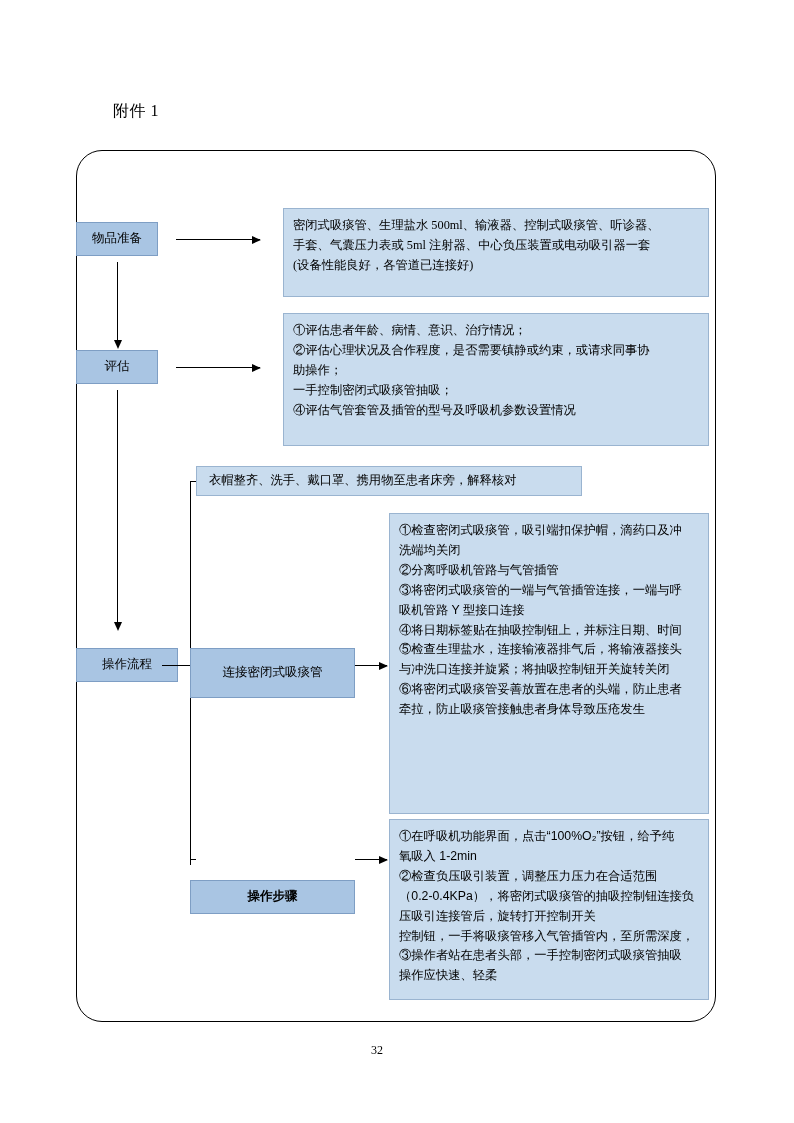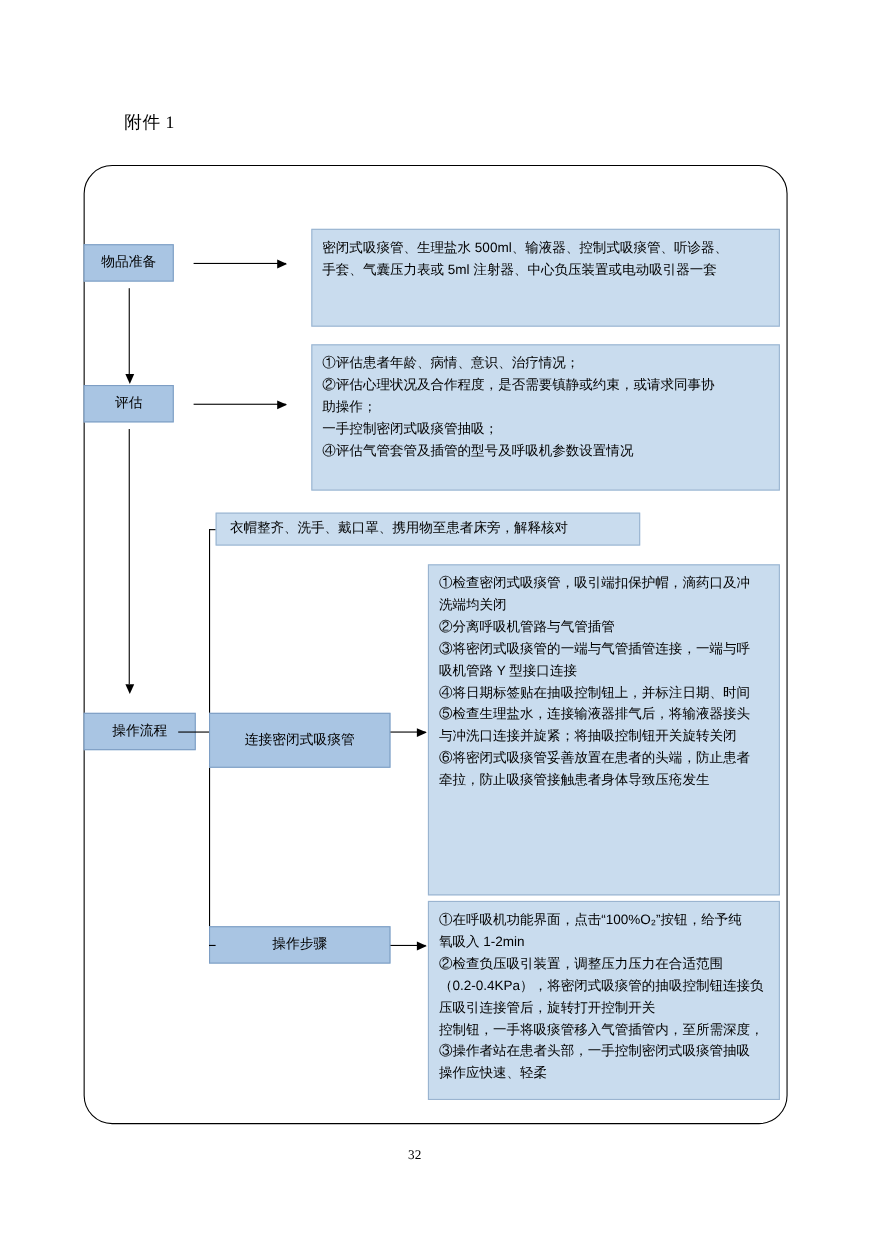--- a/index.html
+++ b/index.html
@@ -136,23 +136,24 @@
 
   <div class="frame"></div>
   <div class="doc-title">密闭式吸痰操作流程</div>
 
   <div class="box" style="left:76px; top:222px; width:82px; height:34px;">
     <span>物品准备</span>
   </div>
 
   <div class="arrow-h" style="left:176px; top:239px; width:84px;"></div>
 
-  <div class="textbox" style="left:283px; top:208px; width:426px; height:89px;">
+  <div class="textbox" style="left:283px; top:208px; width:426px; height:89px;font-family:Liberation Serif, serif;">
     <p>密闭式吸痰管、生理盐水 500ml、输液器、控制式吸痰管、听诊器、</p>
     <p>手套、气囊压力表或 5ml 注射器、中心负压装置或电动吸引器一套</p>
+    <p>(设备性能良好，各管道已连接好)</p>
   </div>
 
   <div class="arrow-v" style="left:117px; top:262px; height:78px;"></div>
 
   <div class="box" style="left:76px; top:350px; width:82px; height:34px;">
     <span>评估</span>
   </div>
 
   <div class="arrow-h" style="left:176px; top:367px; width:84px;"></div>
 
@@ -190,21 +191,21 @@
     <p>②分离呼吸机管路与气管插管</p>
     <p>③将密闭式吸痰管的一端与气管插管连接，一端与呼</p>
     <p>吸机管路 Y 型接口连接</p>
     <p>④将日期标签贴在抽吸控制钮上，并标注日期、时间</p>
     <p>⑤检查生理盐水，连接输液器排气后，将输液器接头</p>
     <p>与冲洗口连接并旋紧；将抽吸控制钮开关旋转关闭</p>
     <p>⑥将密闭式吸痰管妥善放置在患者的头端，防止患者</p>
     <p>牵拉，防止吸痰管接触患者身体导致压疮发生</p>
   </div>
 
-  <div class="box" style="left:190px; top:842px; width:165px; height:34px;">
+  <div class="box" style="left:190px; top:880px; width:165px; height:34px;font-weight:bold;">
     <span>操作步骤</span>
   </div>
 
   <div class="arrow-h" style="left:355px; top:859px; width:32px;"></div>
 
   <div class="textbox" style="left:389px; top:819px; width:320px; height:181px;">
     <p>①在呼吸机功能界面，点击“100%O₂”按钮，给予纯</p>
     <p>氧吸入 1-2min</p>
     <p>②检查负压吸引装置，调整压力压力在合适范围</p>
     <p>（0.2-0.4KPa），将密闭式吸痰管的抽吸控制钮连接负</p>

